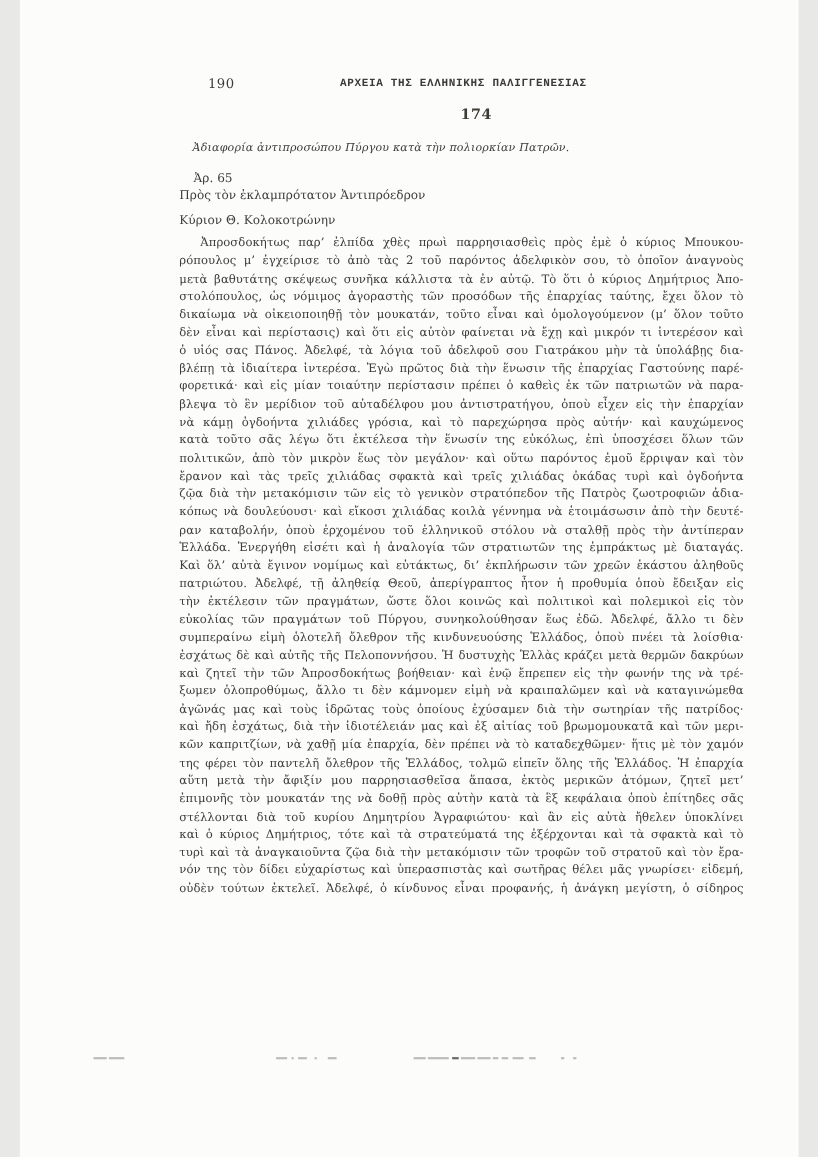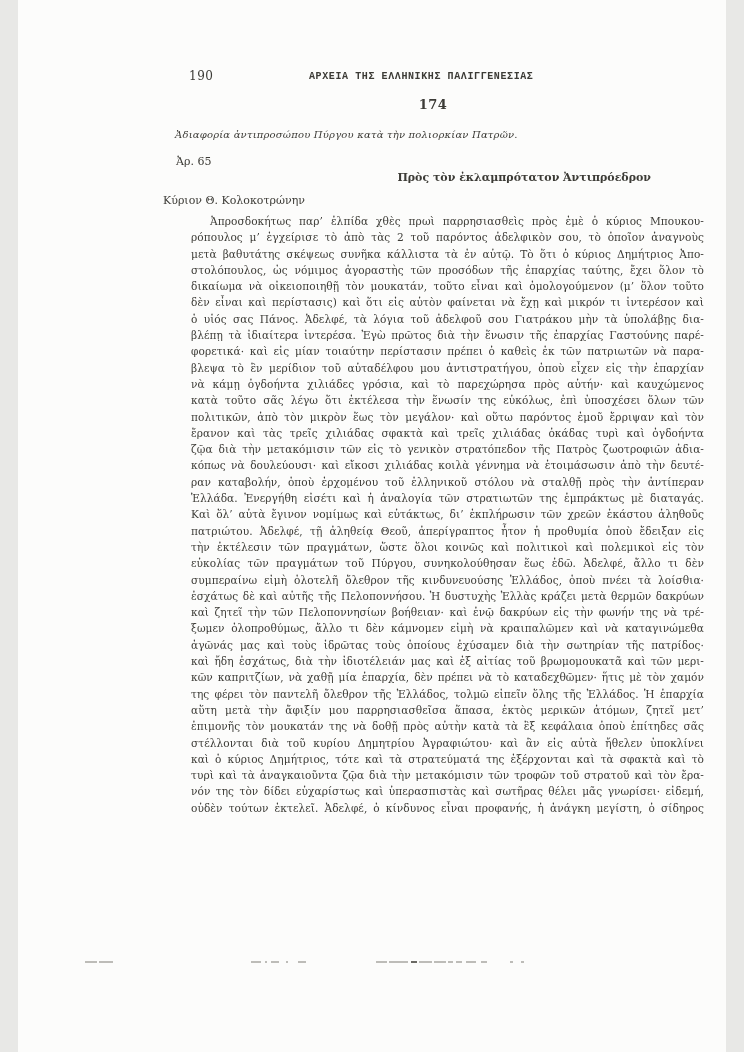--- a/index.html
+++ b/index.html
@@ -57,43 +57,41 @@
     position: absolute;
     left: 158px;
     top: 155px;
     font-size: 11px;
   }
   .salutation-1 {
     position: absolute;
     left: 145px;
     width: 488px;
     top: 171px;
-    text-align: right;
+    text-align: left;
     font-size: 11px;
     white-space: nowrap;
-    font-weight: bold;
   }
   .salutation-2 {
     position: absolute;
     left: 145px;
     width: 476px;
     top: 194px;
     text-align: left;
     font-size: 11px;
     white-space: nowrap;
   }
   .letter-body {
     position: absolute;
     left: 145px;
     top: 213px;
     width: 513px;
     font-size: 10.6px;
     line-height: 16.3px;
     letter-spacing: 0.05px;
-    margin-left: 28px;
   }
   .letter-body .line {
     text-align: justify;
     -moz-text-align-last: justify;
     text-align-last: justify;
     height: 16.3px;
     overflow: hidden;
   }
   .letter-body .line:first-child {
     text-indent: 19px;
@@ -144,21 +142,21 @@
       <div class="line">ζῷα διὰ τὴν μετακόμισιν τῶν εἰς τὸ γενικὸν στρατόπεδον τῆς Πατρὸς ζωοτροφιῶν ἀδια-</div>
       <div class="line">κόπως νὰ δουλεύουσι· καὶ εἴκοσι χιλιάδας κοιλὰ γέννημα νὰ ἑτοιμάσωσιν ἀπὸ τὴν δευτέ-</div>
       <div class="line">ραν καταβολήν, ὁποὺ ἐρχομένου τοῦ ἑλληνικοῦ στόλου νὰ σταλθῇ πρὸς τὴν ἀντίπεραν</div>
       <div class="line">Ἑλλάδα. Ἐνεργήθη εἰσέτι καὶ ἡ ἀναλογία τῶν στρατιωτῶν της ἐμπράκτως μὲ διαταγάς.</div>
       <div class="line">Καὶ ὅλ’ αὐτὰ ἔγινον νομίμως καὶ εὐτάκτως, δι’ ἐκπλήρωσιν τῶν χρεῶν ἑκάστου ἀληθοῦς</div>
       <div class="line">πατριώτου. Ἀδελφέ, τῇ ἀληθείᾳ Θεοῦ, ἀπερίγραπτος ἦτον ἡ προθυμία ὁποὺ ἔδειξαν εἰς</div>
       <div class="line">τὴν ἐκτέλεσιν τῶν πραγμάτων, ὥστε ὅλοι κοινῶς καὶ πολιτικοὶ καὶ πολεμικοὶ εἰς τὸν</div>
       <div class="line">εὐκολίας τῶν πραγμάτων τοῦ Πύργου, συνηκολούθησαν ἕως ἐδῶ. Ἀδελφέ, ἄλλο τι δὲν</div>
       <div class="line">συμπεραίνω εἰμὴ ὁλοτελῆ ὄλεθρον τῆς κινδυνευούσης Ἑλλάδος, ὁποὺ πνέει τὰ λοίσθια·</div>
       <div class="line">ἐσχάτως δὲ καὶ αὐτῆς τῆς Πελοποννήσου. Ἡ δυστυχὴς Ἑλλὰς κράζει μετὰ θερμῶν δακρύων</div>
-      <div class="line">καὶ ζητεῖ τὴν τῶν Πελοποννησίων βοήθειαν· καὶ ἐνῷ δακρύων εἰς τὴν φωνήν της νὰ τρέ-</div>
+      <div class="line">καὶ ζητεῖ τὴν τῶν Ἀπροσδοκήτως βοήθειαν· καὶ ἐνῷ ἔπρεπεν εἰς τὴν φωνήν της νὰ τρέ-</div>
       <div class="line">ξωμεν ὁλοπροθύμως, ἄλλο τι δὲν κάμνομεν εἰμὴ νὰ κραιπαλῶμεν καὶ νὰ καταγινώμεθα</div>
       <div class="line">ἀγῶνάς μας καὶ τοὺς ἱδρῶτας τοὺς ὁποίους ἐχύσαμεν διὰ τὴν σωτηρίαν τῆς πατρίδος·</div>
       <div class="line">καὶ ἤδη ἐσχάτως, διὰ τὴν ἰδιοτέλειάν μας καὶ ἐξ αἰτίας τοῦ βρωμομουκατᾶ καὶ τῶν μερι-</div>
       <div class="line">κῶν καπριτζίων, νὰ χαθῇ μία ἐπαρχία, δὲν πρέπει νὰ τὸ καταδεχθῶμεν· ἥτις μὲ τὸν χαμόν</div>
       <div class="line">της φέρει τὸν παντελῆ ὄλεθρον τῆς Ἑλλάδος, τολμῶ εἰπεῖν ὅλης τῆς Ἑλλάδος. Ἡ ἐπαρχία</div>
       <div class="line">αὕτη μετὰ τὴν ἄφιξίν μου παρρησιασθεῖσα ἅπασα, ἐκτὸς μερικῶν ἀτόμων, ζητεῖ μετ’</div>
       <div class="line">ἐπιμονῆς τὸν μουκατάν της νὰ δοθῇ πρὸς αὐτὴν κατὰ τὰ ἓξ κεφάλαια ὁποὺ ἐπίτηδες σᾶς</div>
       <div class="line">στέλλονται διὰ τοῦ κυρίου Δημητρίου Ἀγραφιώτου· καὶ ἂν εἰς αὐτὰ ἤθελεν ὑποκλίνει</div>
       <div class="line">καὶ ὁ κύριος Δημήτριος, τότε καὶ τὰ στρατεύματά της ἐξέρχονται καὶ τὰ σφακτὰ καὶ τὸ</div>
       <div class="line">τυρὶ καὶ τὰ ἀναγκαιοῦντα ζῷα διὰ τὴν μετακόμισιν τῶν τροφῶν τοῦ στρατοῦ καὶ τὸν ἔρα-</div>

